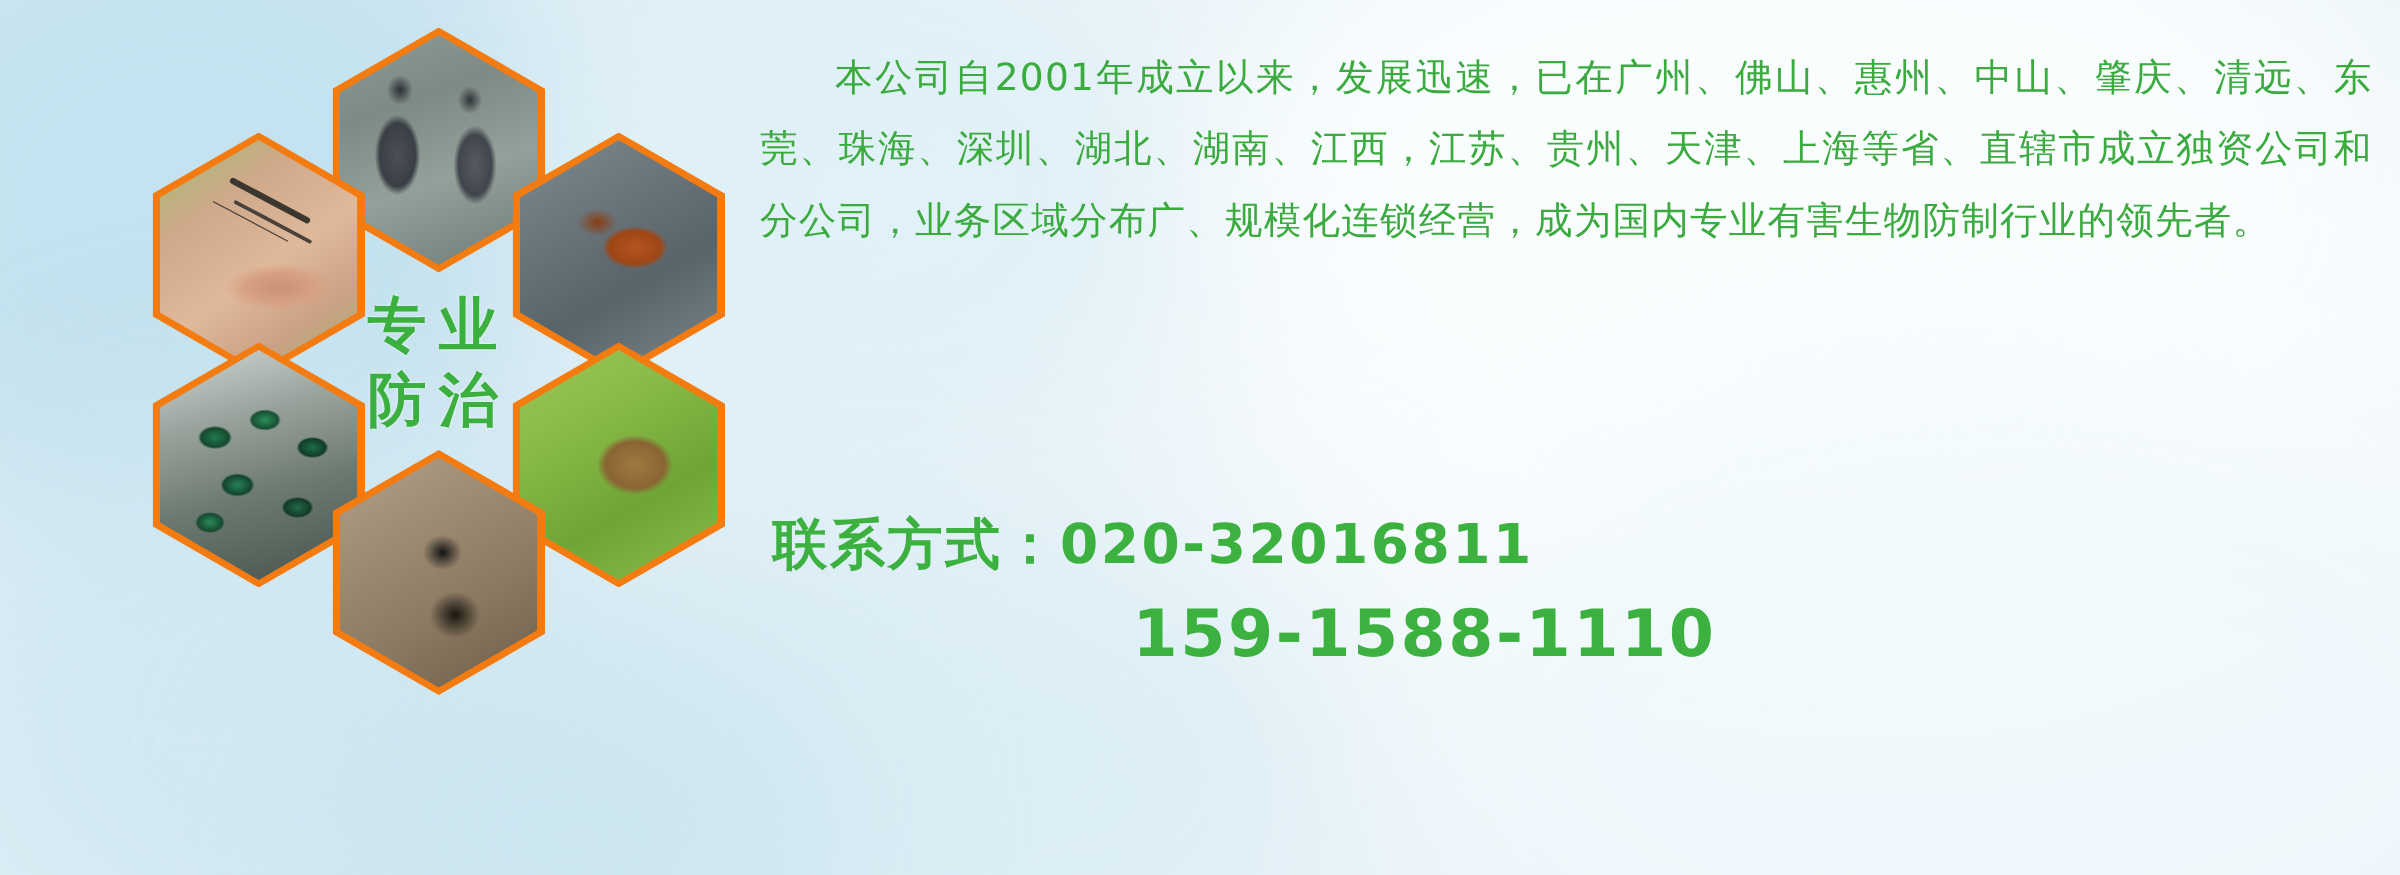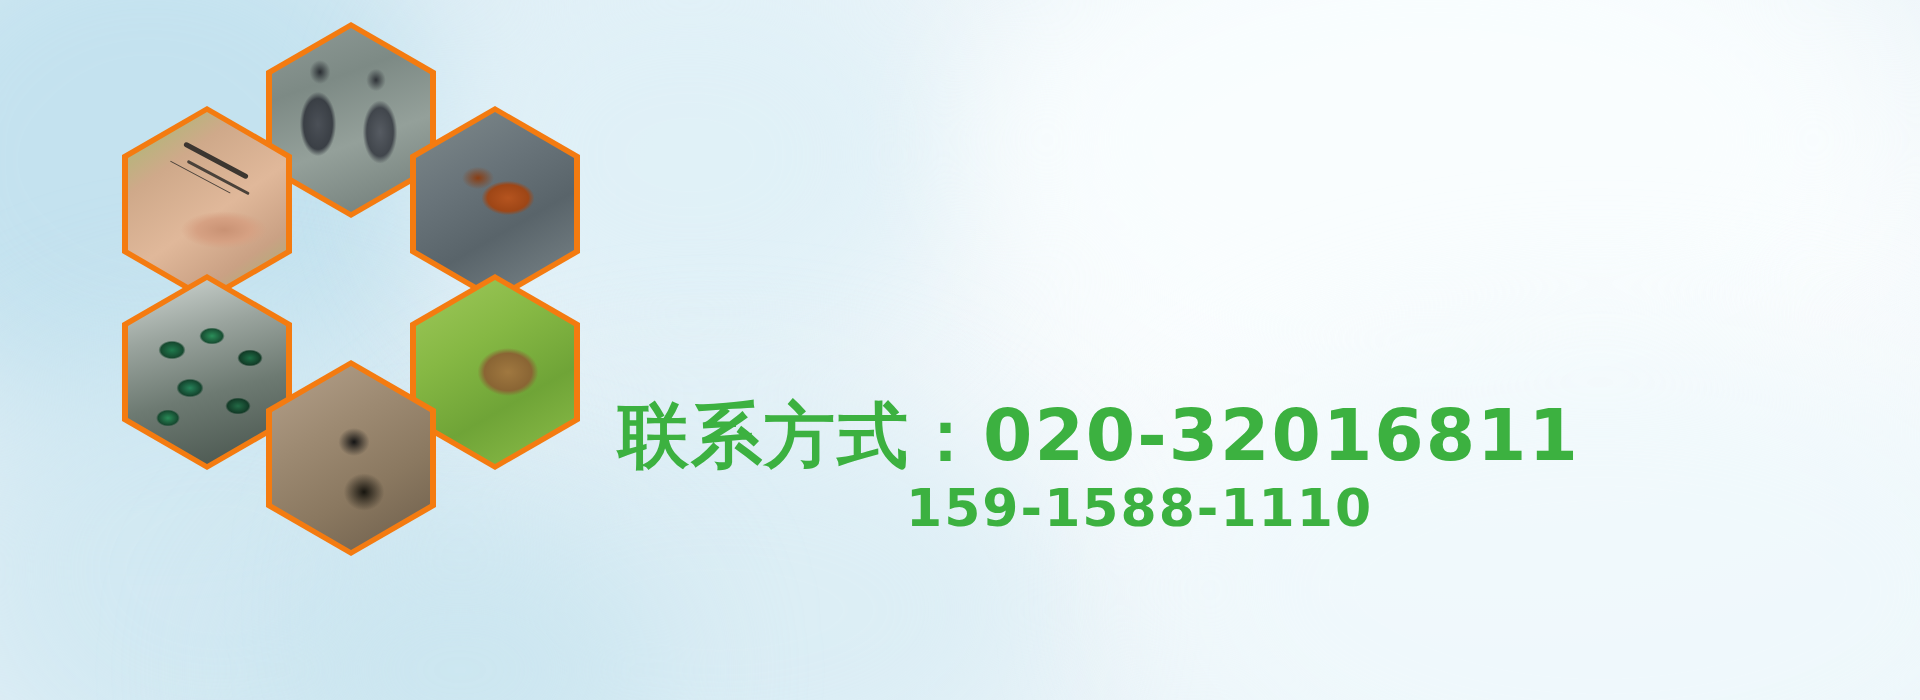--- a/index.html
+++ b/index.html
@@ -95,21 +95,21 @@
   #paragraph{
     color:#3bab3f;font-size:30px;line-height:57px;letter-spacing:1px;
     text-align:justify;text-indent:60px;
     font-family:"DejaVu Sans","Liberation Sans",sans-serif;
   }
   #contact{position:absolute;left:618px;top:400px;width:1280px;}
   .contact-line{
     color:#3cb140;font-weight:700;letter-spacing:2px;white-space:nowrap;
     font-family:"DejaVu Sans","Liberation Sans",sans-serif;
   }
-  #contact-line-1{font-size:71px;line-height:72px;}
+  #contact-line-1{font-size:44px;line-height:72px;}
   #contact-line-2{font-size:52px;line-height:72px;padding-left:288px;}
 </style>
 </head>
 <body>
 
 <div id="stage">
 
   <div class="blotch b1"></div>
   <div class="blotch b2"></div>
   <div class="blotch b3"></div>
@@ -149,21 +149,28 @@
           <div class="photo p-bug"></div>
         </div>
     </div>
 
     <div class="hexwrap" style="left:186px;top:356px;">
       <div class="hexin">
           <div class="photo p-ant"></div>
         </div>
     </div>
 
+    <div class="hc-text">
+      <span>专业</span>
+      <span>防治</span>
+    </div>
   </div>
 
+  <div id="copy">
+    <div id="paragraph">本公司自2001年成立以来，发展迅速，已在广州、佛山、惠州、中山、肇庆、清远、东莞、珠海、深圳、湖北、湖南、江西，江苏、贵州、天津、上海等省、直辖市成立独资公司和分公司，业务区域分布广、规模化连锁经营，成为国内专业有害生物防制行业的领先者。</div>
+  </div>
 
   <div id="contact">
     <div id="contact-line-1" class="contact-line">联系方式：020-32016811</div>
     <div id="contact-line-2" class="contact-line">159-1588-1110</div>
   </div>
 
 </div>
 
 </body></html>

